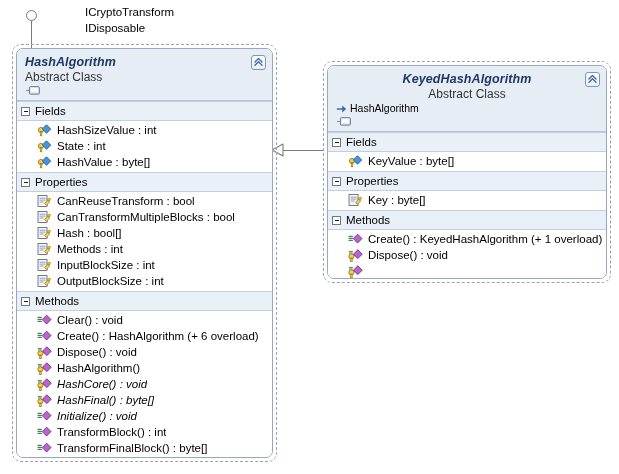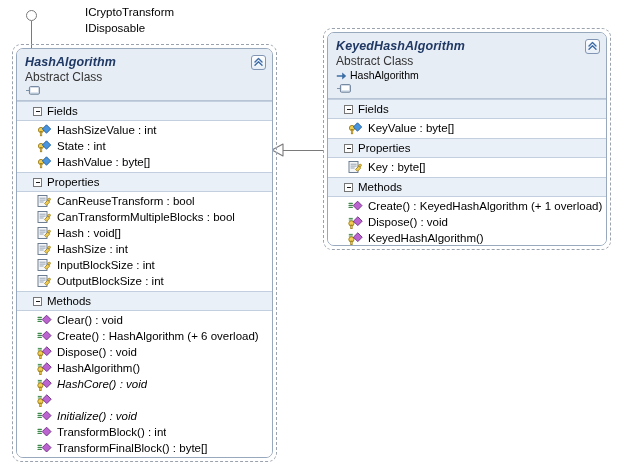--- a/index.html
+++ b/index.html
@@ -97,23 +97,24 @@
   }
 
   #shape-hashalgorithm {
     left: 12px;
     top: 44px;
     width: 265px;
     height: 418px;
   }
   #shape-keyedhashalgorithm {
     left: 323px;
-    top: 28px;
+    top: 61px;
     width: 288px;
     height: 222px;
+    text-align: center;
   }
 
   
   .class-header {
     background: #e7edf5;
     padding: 6px 8px 4px 8px;
     position: relative;
     border-bottom: 1px solid #b7c4d6;
   }
   .class-title {
@@ -155,21 +156,21 @@
   }
 
   
   .compartment-header {
     background: #eaf0f8;
     border-top: 1px solid #c3cfdf;
     border-bottom: 1px solid #c3cfdf;
     height: 18px;
     display: flex;
     align-items: center;
-    padding-left: 16px;
+    padding-left: 4px;
     gap: 5px;
     font-size: 11.5px;
     color: #000;
   }
   .compartment-header:first-child { border-top: none; }
   .expander {
     width: 9px;
     height: 9px;
     border: 1px solid #767676;
     background: #fdfdfd;
@@ -318,32 +319,32 @@
           </div>
           <div class="member-row">
             <span class="member-icon">
               <svg width="15" height="14" viewBox="0 0 15 14">
                 <rect x="1" y="1.5" width="9" height="11" fill="#f4f6f8" stroke="#5f7187" stroke-width="0.9"></rect>
                 <path d="M2.6 4.2 h6 M2.6 6.1 h6 M2.6 8 h4" stroke="#7d8da0" stroke-width="0.8"></path>
                 <path d="M7.6 9.4 l3.2-3.2 1.9 1.9 -3.2 3.2 z" fill="#f2cf54" stroke="#9a7b16" stroke-width="0.8" stroke-linejoin="round"></path>
                 <path d="M10.4 5.3 l2.2-1.2 0.9 0.9 -1.2 2.2 z" fill="#f2cf54" stroke="#9a7b16" stroke-width="0.8" stroke-linejoin="round"></path>
               </svg>
             </span>
-            <span class="member-label">Hash : void[]</span>
-          </div>
-          <div class="member-row">
-            <span class="member-icon">
-              <svg width="15" height="14" viewBox="0 0 15 14">
-                <rect x="1" y="1.5" width="9" height="11" fill="#f4f6f8" stroke="#5f7187" stroke-width="0.9"></rect>
-                <path d="M2.6 4.2 h6 M2.6 6.1 h6 M2.6 8 h4" stroke="#7d8da0" stroke-width="0.8"></path>
-                <path d="M7.6 9.4 l3.2-3.2 1.9 1.9 -3.2 3.2 z" fill="#f2cf54" stroke="#9a7b16" stroke-width="0.8" stroke-linejoin="round"></path>
-                <path d="M10.4 5.3 l2.2-1.2 0.9 0.9 -1.2 2.2 z" fill="#f2cf54" stroke="#9a7b16" stroke-width="0.8" stroke-linejoin="round"></path>
-              </svg>
-            </span>
-            <span class="member-label">HashSize : int</span>
+            <span class="member-label">Hash : bool[]</span>
+          </div>
+          <div class="member-row">
+            <span class="member-icon">
+              <svg width="15" height="14" viewBox="0 0 15 14">
+                <rect x="1" y="1.5" width="9" height="11" fill="#f4f6f8" stroke="#5f7187" stroke-width="0.9"></rect>
+                <path d="M2.6 4.2 h6 M2.6 6.1 h6 M2.6 8 h4" stroke="#7d8da0" stroke-width="0.8"></path>
+                <path d="M7.6 9.4 l3.2-3.2 1.9 1.9 -3.2 3.2 z" fill="#f2cf54" stroke="#9a7b16" stroke-width="0.8" stroke-linejoin="round"></path>
+                <path d="M10.4 5.3 l2.2-1.2 0.9 0.9 -1.2 2.2 z" fill="#f2cf54" stroke="#9a7b16" stroke-width="0.8" stroke-linejoin="round"></path>
+              </svg>
+            </span>
+            <span class="member-label">Methods : int</span>
           </div>
           <div class="member-row">
             <span class="member-icon">
               <svg width="15" height="14" viewBox="0 0 15 14">
                 <rect x="1" y="1.5" width="9" height="11" fill="#f4f6f8" stroke="#5f7187" stroke-width="0.9"></rect>
                 <path d="M2.6 4.2 h6 M2.6 6.1 h6 M2.6 8 h4" stroke="#7d8da0" stroke-width="0.8"></path>
                 <path d="M7.6 9.4 l3.2-3.2 1.9 1.9 -3.2 3.2 z" fill="#f2cf54" stroke="#9a7b16" stroke-width="0.8" stroke-linejoin="round"></path>
                 <path d="M10.4 5.3 l2.2-1.2 0.9 0.9 -1.2 2.2 z" fill="#f2cf54" stroke="#9a7b16" stroke-width="0.8" stroke-linejoin="round"></path>
               </svg>
             </span>
@@ -419,20 +420,21 @@
           </div>
           <div class="member-row abstract">
             <span class="member-icon">
               <svg width="15" height="14" viewBox="0 0 15 14">
                 <path d="M1.2 3.4 h3.2 M1.2 5.0 h3.2" stroke="#3f8a4a" stroke-width="1" stroke-linecap="round"></path>
                 <circle cx="3.4" cy="8.4" r="2.6" fill="#f2cf54" stroke="#9a7b16" stroke-width="0.9"></circle>
                 <rect x="2.7" y="10" width="1.5" height="4.2" fill="#f2cf54" stroke="#9a7b16" stroke-width="0.7"></rect>
                 <path d="M9.8 1.7999999999999998 L14.200000000000001 6.2 L9.8 10.600000000000001 L5.4 6.2 Z" fill="#bb63cf" stroke="#6f2d84" stroke-width="0.9" stroke-linejoin="round"></path>
               </svg>
             </span>
+            <span class="member-label">HashFinal() : byte[]</span>
           </div>
           <div class="member-row abstract">
             <span class="member-icon">
               <svg width="15" height="14" viewBox="0 0 15 14">
                 <path d="M1 4.4 h3.4 M1 6.4 h3.4 M1 8.4 h3.4" stroke="#3f8a4a" stroke-width="1.1" stroke-linecap="round"></path>
                 <path d="M9.6 2.1999999999999993 L14 6.6 L9.6 11 L5.199999999999999 6.6 Z" fill="#bb63cf" stroke="#6f2d84" stroke-width="0.9" stroke-linejoin="round"></path>
               </svg>
             </span>
             <span class="member-label">Initialize() : void</span>
           </div>
@@ -542,19 +544,18 @@
           </div>
           <div class="member-row">
             <span class="member-icon">
               <svg width="15" height="14" viewBox="0 0 15 14">
                 <path d="M1.2 3.4 h3.2 M1.2 5.0 h3.2" stroke="#3f8a4a" stroke-width="1" stroke-linecap="round"></path>
                 <circle cx="3.4" cy="8.4" r="2.6" fill="#f2cf54" stroke="#9a7b16" stroke-width="0.9"></circle>
                 <rect x="2.7" y="10" width="1.5" height="4.2" fill="#f2cf54" stroke="#9a7b16" stroke-width="0.7"></rect>
                 <path d="M9.8 1.7999999999999998 L14.200000000000001 6.2 L9.8 10.600000000000001 L5.4 6.2 Z" fill="#bb63cf" stroke="#6f2d84" stroke-width="0.9" stroke-linejoin="round"></path>
               </svg>
             </span>
-            <span class="member-label">KeyedHashAlgorithm()</span>
           </div>
         </div>
       </div>
   </div>
 
 </div>
 
 </body></html>

